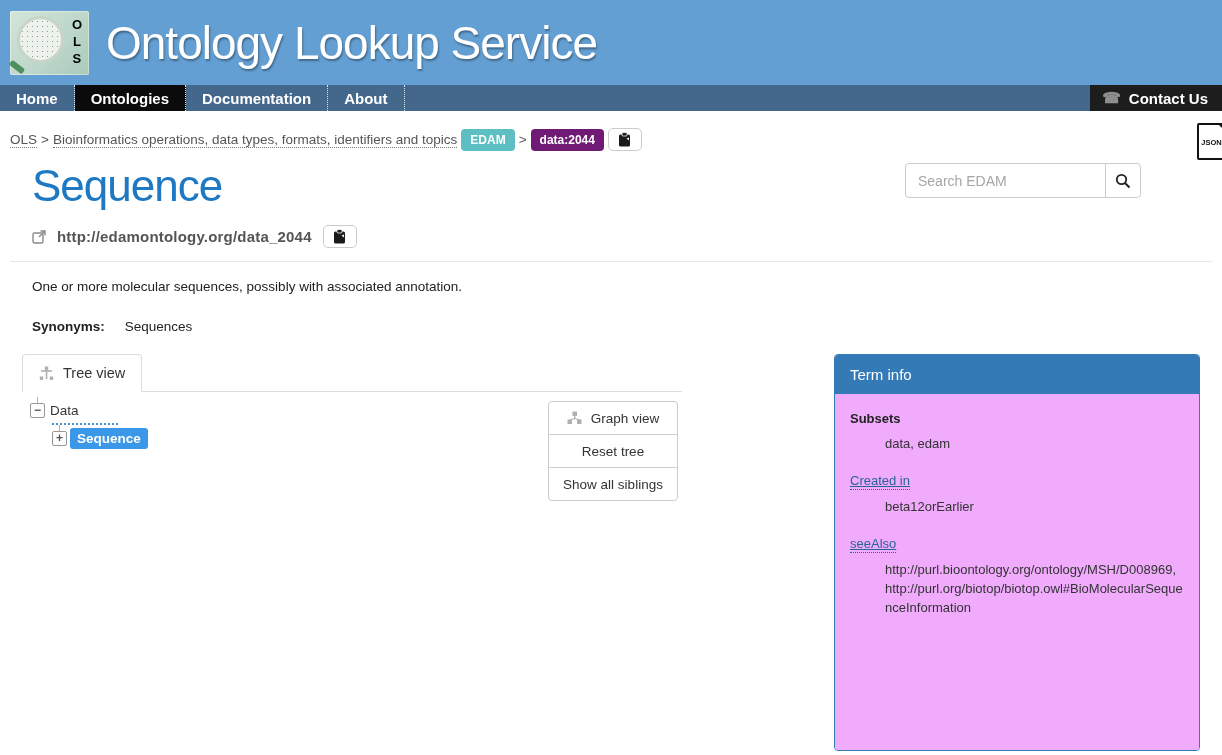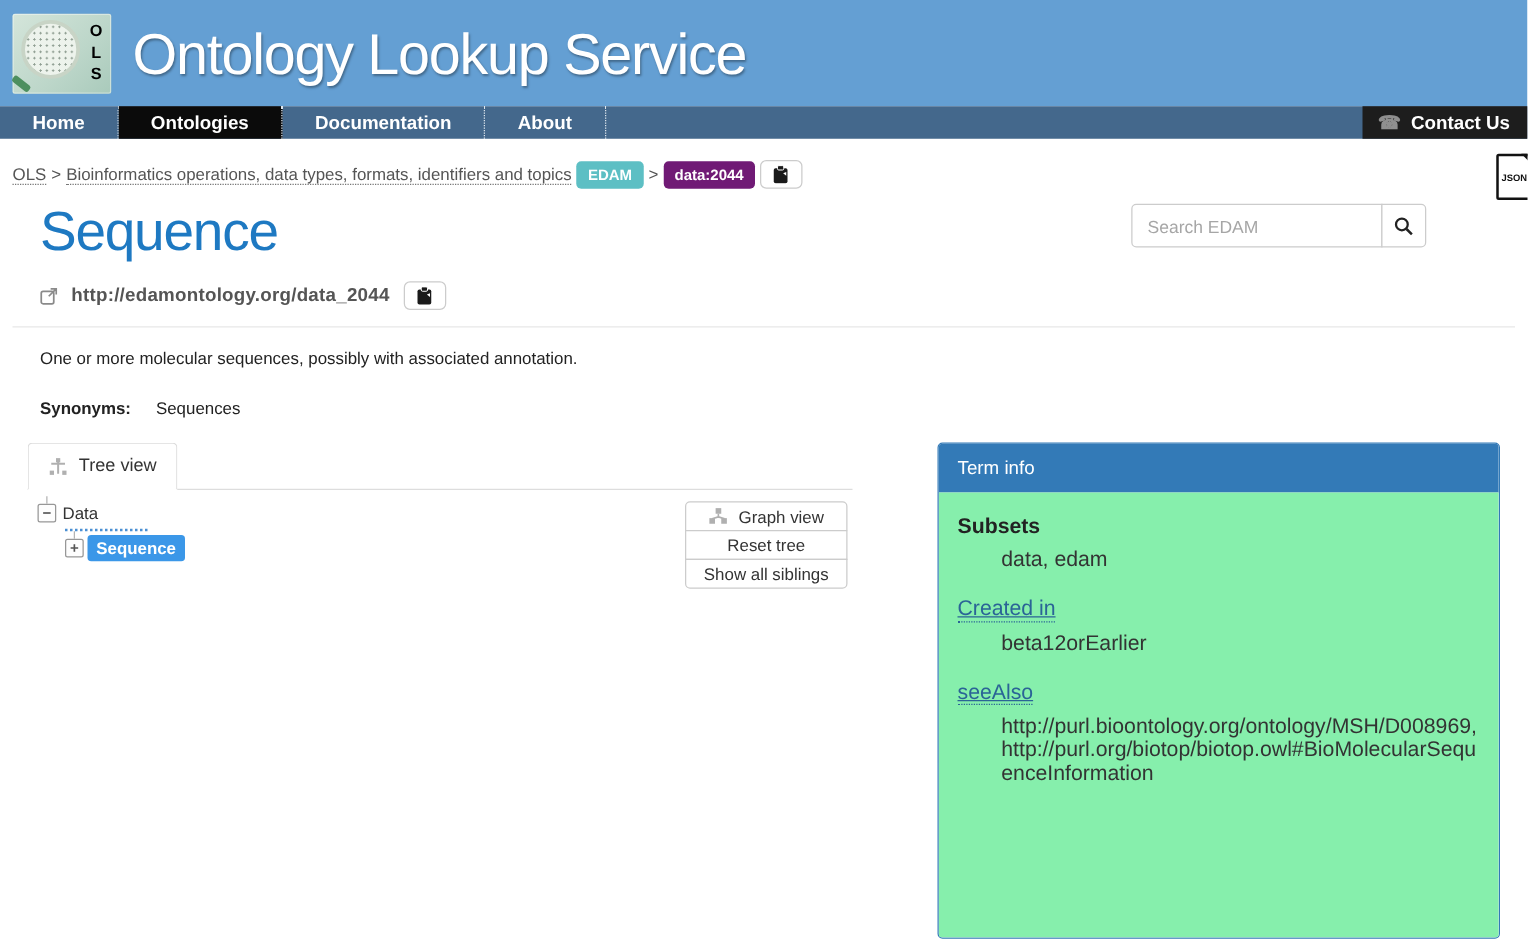--- a/index.html
+++ b/index.html
@@ -20,21 +20,21 @@
   .lens-handle { position:absolute; left:-1px; bottom:5px; width:16px; height:6px; background:#4d8f5f;
           transform:rotate(38deg); border-radius:2px; }
   .ols-text { position:absolute; right:7px; top:5px; font-weight:bold; font-size:13px; line-height:17px;
           color:#000; text-align:center; white-space:pre-line; }
   .site-title { margin-left:17px; color:#fff; font-size:46px; font-weight:normal; letter-spacing:-1px;
           text-shadow:1px 2px 2px rgba(0,0,0,.35); }
 
   
   .nav { height:26px; background:#44688c; display:flex; align-items:stretch; color:#fff;
          font-size:15px; font-weight:bold; }
-  .nav-item { padding:0 26px; display:flex; align-items:center; border-right:1px dotted #dde6ee; cursor:pointer; }
+  .nav-item { padding:0 16px; display:flex; align-items:center; border-right:1px dotted #dde6ee; cursor:pointer; }
   .nav-item.active { background:#0b0b0b; }
   .nav-contact { margin-left:auto; background:#1d1d1d; padding:0 14px 0 12px; display:flex; gap:8px; align-items:center; cursor:pointer; }
   .phone-glyph { color:#8f8f8f; font-size:15px; }
 
   
   .breadcrumb { margin:17px 0 0 10px; font-size:13.5px; color:#555; display:flex; align-items:center; gap:4px; }
   .crumb-link { color:#555; border-bottom:1px dotted #777; cursor:pointer; }
   .crumb-sep { color:#555; }
   .badge { color:#fff; font-weight:bold; font-size:12px; padding:4px 9px; border-radius:4px; }
   .badge-edam { background:#5dbfc4; cursor:pointer; }
@@ -83,31 +83,31 @@
               background:#fdfdfd; color:#555; font-size:12px; line-height:12px; text-align:center;
               flex:none; margin-right:3px; cursor:pointer; font-weight:bold; }
   .expander::before { content:''; position:absolute; left:6px; top:-7px; width:1px; height:6px; background:#b3b3b3; }
   .drop-indicator { margin:2px 0 2px 22px; width:66px; border-bottom:2px dotted #4a8fd3; height:1px; }
   .tree-child { margin-left:22px; margin-top:2px; }
   .node-label { padding:1px 2px; cursor:pointer; }
   .node-label.selected { background:#3b97e8; color:#fff; font-weight:bold; padding:3px 7px; border-radius:3px; }
 
   
   .btn-group { position:absolute; right:4px; top:47px; width:130px; display:flex; flex-direction:column; }
-  .tree-btn { height:24px; background:#fff; border:1px solid #ccc; margin-top:-1px; font-size:13.5px;
+  .tree-btn { height:34px; background:#fff; border:1px solid #ccc; margin-top:-1px; font-size:13.5px;
               color:#333; display:flex; align-items:center; justify-content:center; gap:9px;
               font-family:inherit; cursor:pointer; }
   .tree-btn:first-child { margin-top:0; border-radius:4px 4px 0 0; }
   .tree-btn:last-child { border-radius:0 0 4px 4px; }
 
   
-  .right-col { margin-left:auto; width:450px; }
+  .right-col { margin-left:auto; width:366px; }
   .panel { border:1px solid #337ab7; border-radius:4px; overflow:hidden; }
   .panel-header { background:#337ab7; color:#fff; font-size:15px; padding:11px 15px; }
-  .panel-body { background:#86efac; padding:17px 15px; font-size:17px; min-height:356px; }
+  .panel-body { background:#f0abfc; padding:17px 15px; font-size:13px; min-height:356px; }
   .info-section { margin-bottom:20px; }
   .info-label { display:inline-block; line-height:1.15; }
   .info-label.plain { font-weight:bold; color:#222; }
   .info-label.link { color:#2a6496; border-bottom:1px dotted #2a6496; cursor:pointer; }
   .info-label.link.underlined { text-decoration:underline; }
   .info-value { margin:7px 0 0 35px; line-height:19px; color:#333; word-wrap:break-word; }
 
   .icon-gray { color:#b0b0b0; }
 </style>
 </head>

